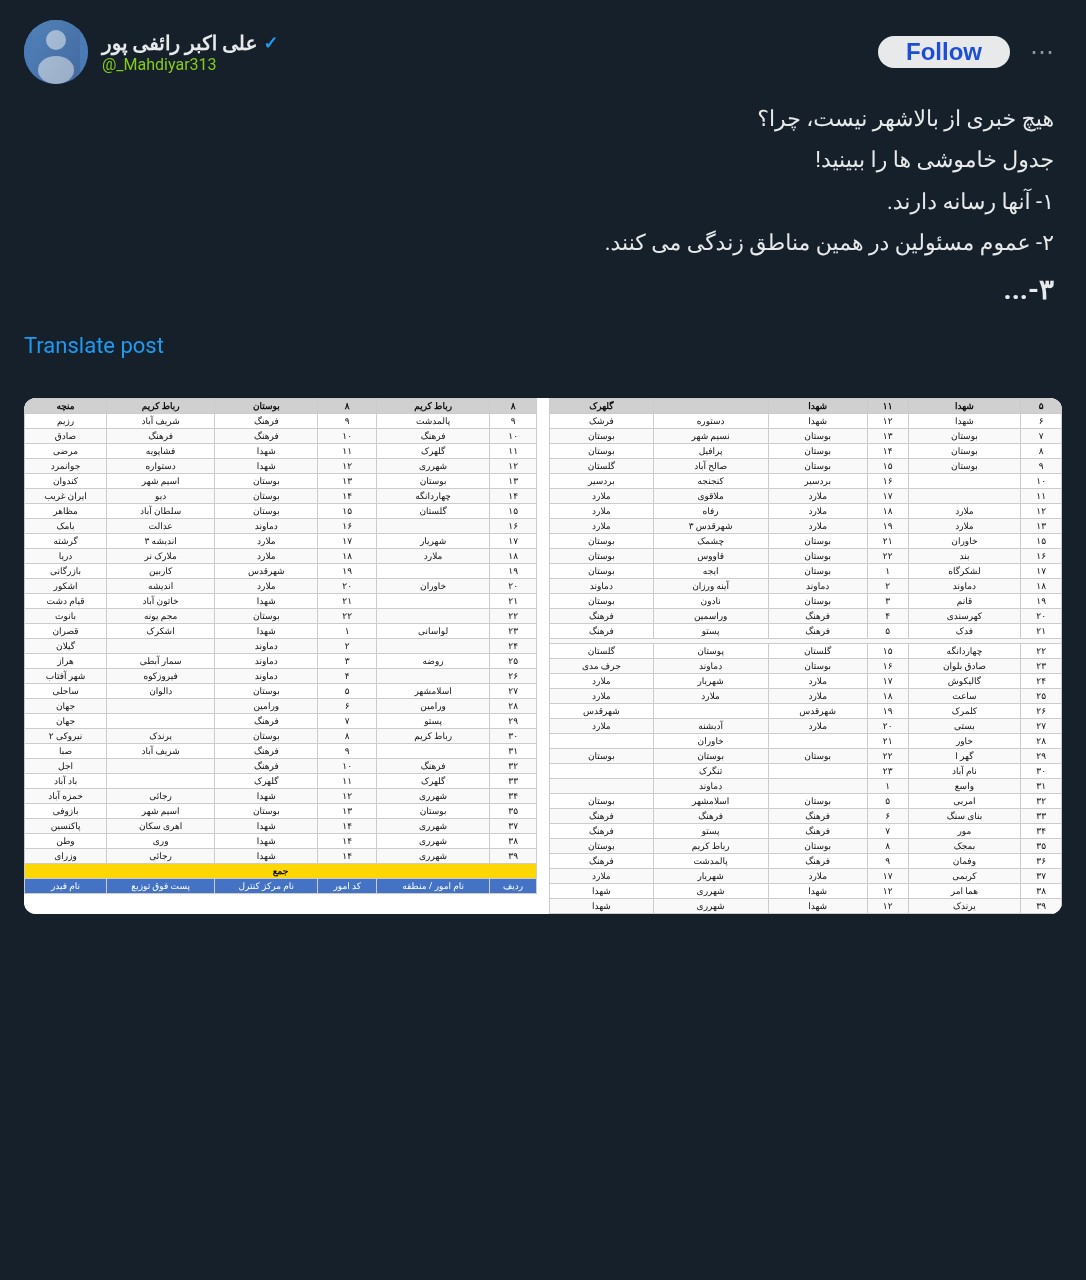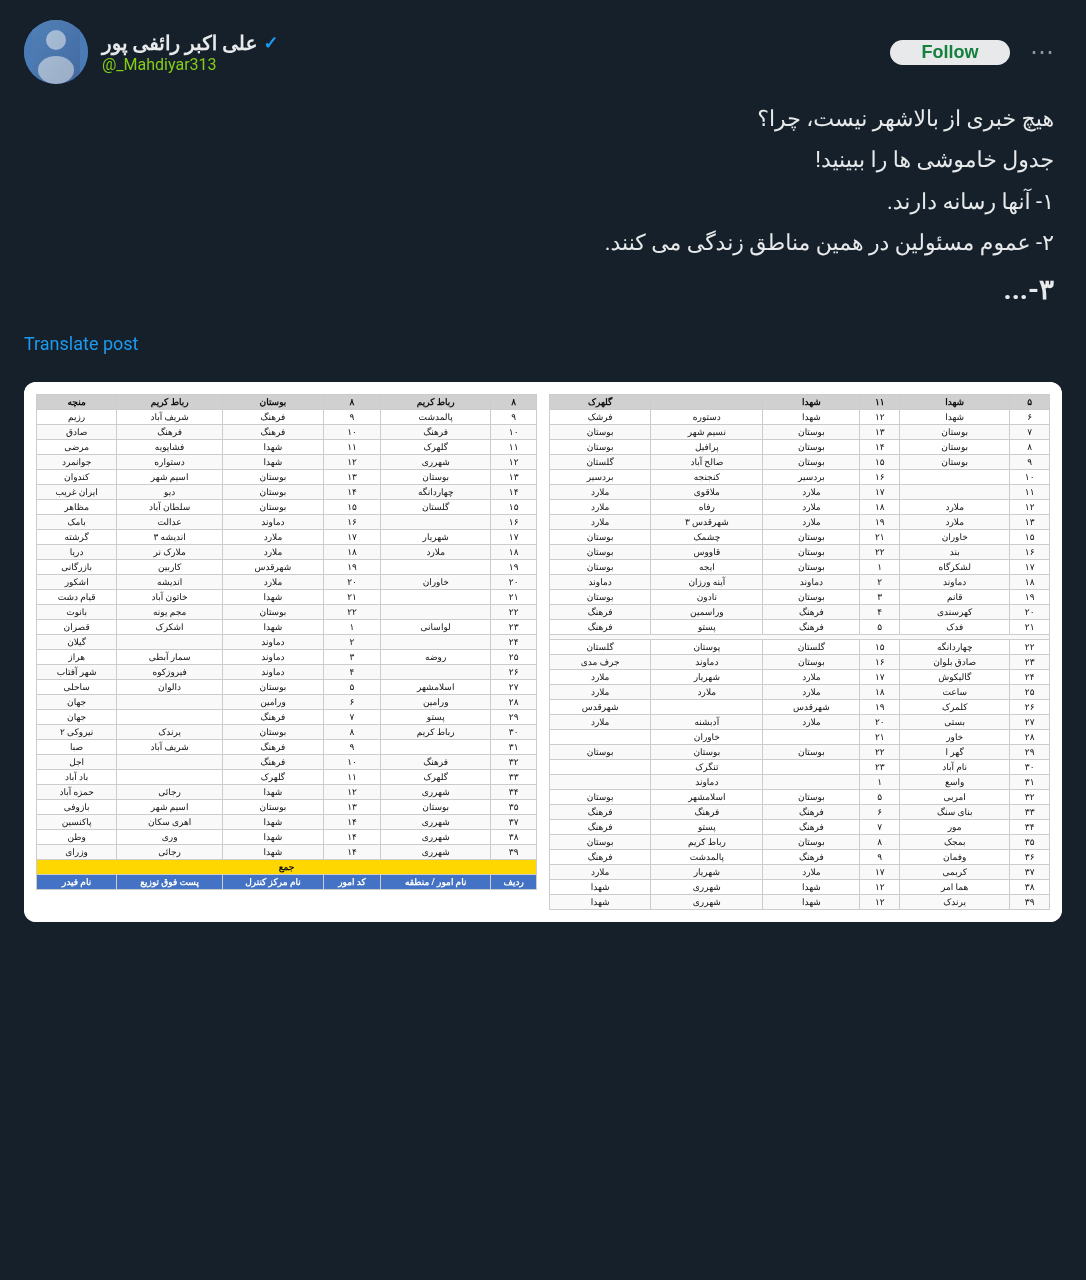--- a/index.html
+++ b/index.html
@@ -64,25 +64,25 @@
       color: #84cc16;
       margin-top: 0;
     }
     .header-actions {
       display: flex;
       align-items: center;
       gap: 12px;
     }
     .follow-btn {
       background: #e7e9ea;
-      color: #15803d;
+      color: #1d4ed8;
       border: none;
       border-radius: 30px;
       padding: 2px 28px;
-      font-size: 18px;
+      font-size: 24px;
       font-weight: 700;
       cursor: pointer;
       min-width: 120px;
     }
     .more-icon {
       color: #8b98a5;
       font-size: 24px;
       cursor: pointer;
       padding: 4px 8px;
     }
@@ -94,25 +94,25 @@
       color: #e7e9ea;
       margin-bottom: 20px;
       padding-right: 8px;
     }
     .tweet-text .line {
       display: block;
       margin-bottom: 4px;
     }
     .translate-link {
       color: #1d9bf0;
-      font-size: 18px;
+      font-size: 22px;
       text-decoration: none;
       cursor: pointer;
       display: inline-block;
-      margin-bottom: 20px;
+      margin-bottom: 32px;
     }
     .table-image-container {
       background: #fff;
       border-radius: 12px;
       overflow: hidden;
       width: 100%;
       margin-top: 8px;
     }
     table {
       width: 100%;
@@ -135,26 +135,26 @@
     .table-header-row th {
       background: #d0d0d0;
     }
     .yellow-row td {
       background: #f5d020;
       font-weight: bold;
     }
     .blue-header-row td {
       background: #4472c4;
       color: #fff;
-      font-weight: bold;
+      font-weight: normal;
     }
     .tables-container {
       display: flex;
       gap: 12px;
-      padding: 12px;
+      padding: 0;
       background: #fff;
       border-radius: 10px;
     }
     .left-table, .right-table {
       flex: 1;
       overflow: hidden;
     }
     tr:nth-child(even) td {
       background: #f9f9f9;
     }

